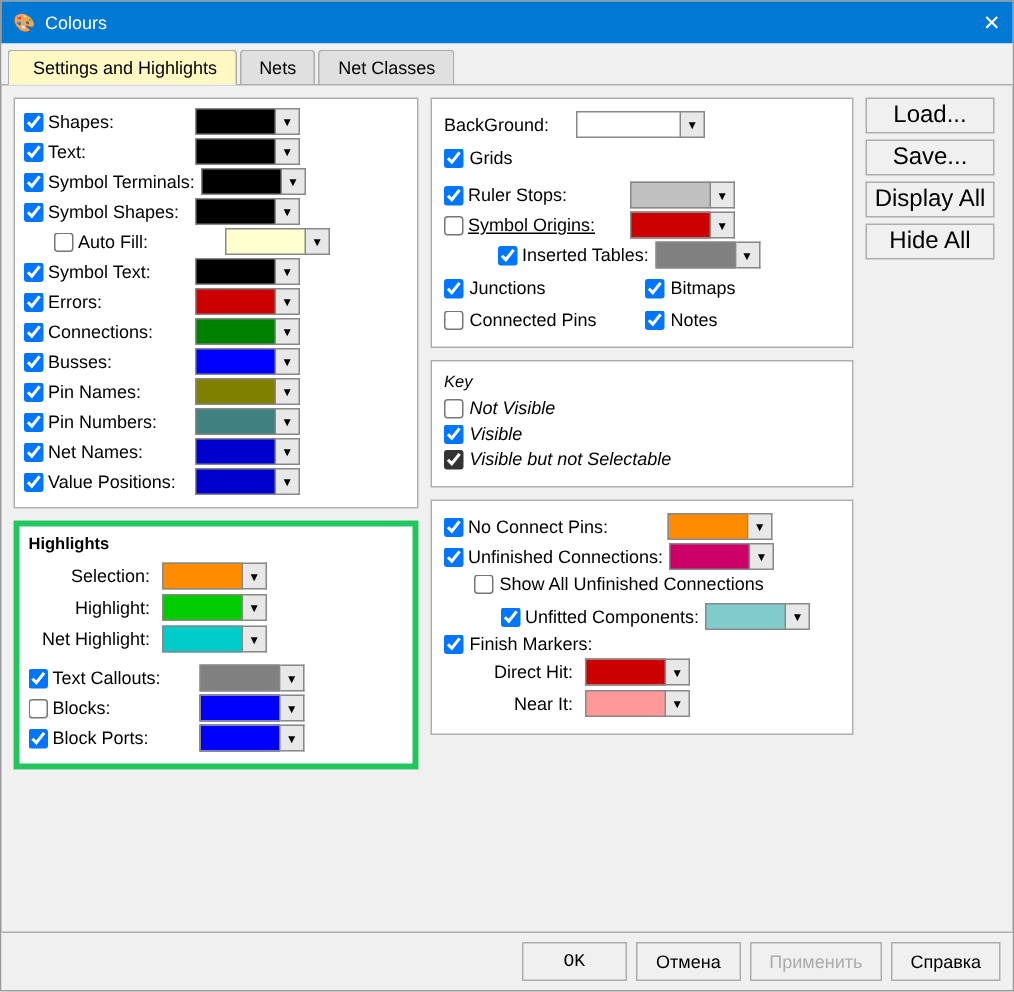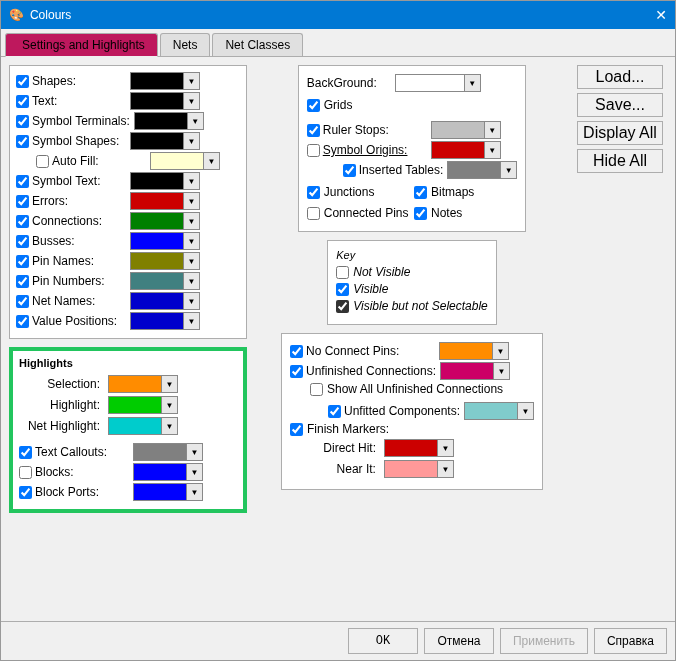--- a/index.html
+++ b/index.html
@@ -49,39 +49,39 @@
       padding: 4px 12px;
       border: 1px solid #adadad;
       border-bottom: none;
       background: #e0e0e0;
       cursor: pointer;
       margin-right: 2px;
       border-radius: 3px 3px 0 0;
     }
     
     .tab.active {
-      background: #be185d;
+      background: #fef9c3;
       border-bottom: 1px solid #f0f0f0;
       margin-bottom: -1px;
       padding-left: 16px;
     }
     
     .content {
       display: flex;
       flex: 1;
       padding: 8px;
       gap: 8px;
       overflow: hidden;
     }
     
     .left-panel {
       display: flex;
       flex-direction: column;
       gap: 4px;
-      width: 238px;
+      width: 270px;
       flex-shrink: 0;
     }
     
     .section-box {
       border: 1px solid #adadad;
       padding: 6px;
       background: white;
     }
     
     .row {
@@ -148,21 +148,20 @@
       min-width: 85px;
       text-align: right;
       padding-right: 4px;
     }
     
     .middle-panel {
       flex: 1;
       display: flex;
       flex-direction: column;
       gap: 8px;
-      align-items: center;
     }
     
     .middle-top {
       border: 1px solid #adadad;
       padding: 8px;
       background: white;
     }
     
     .bg-row {
       display: flex;

